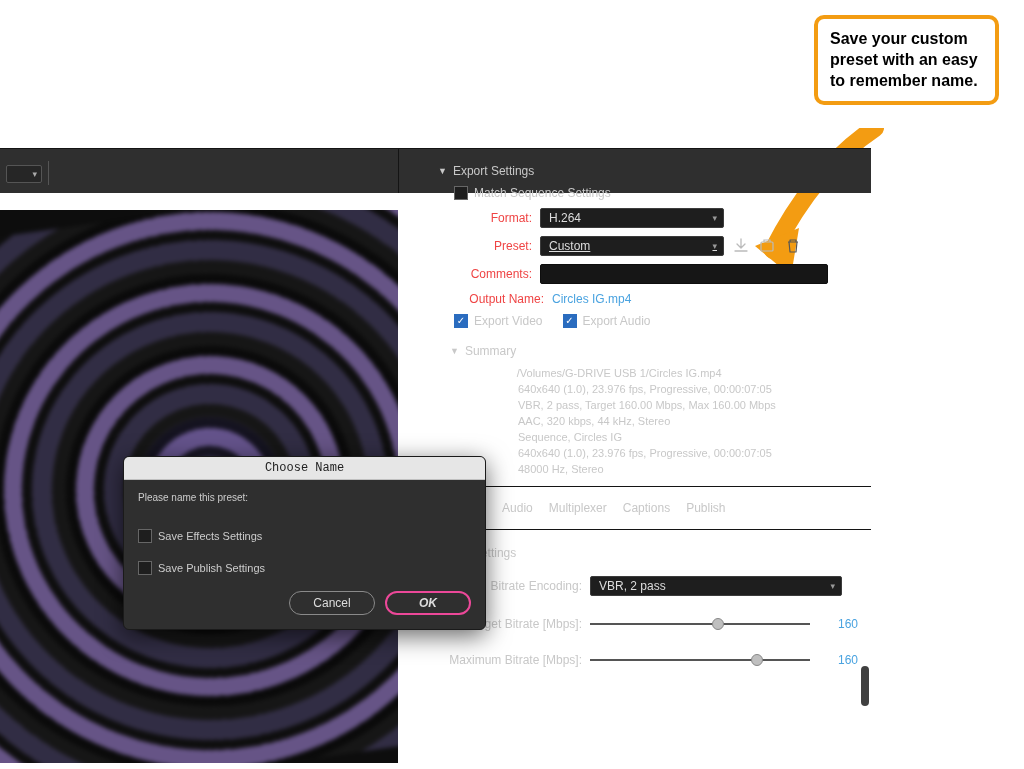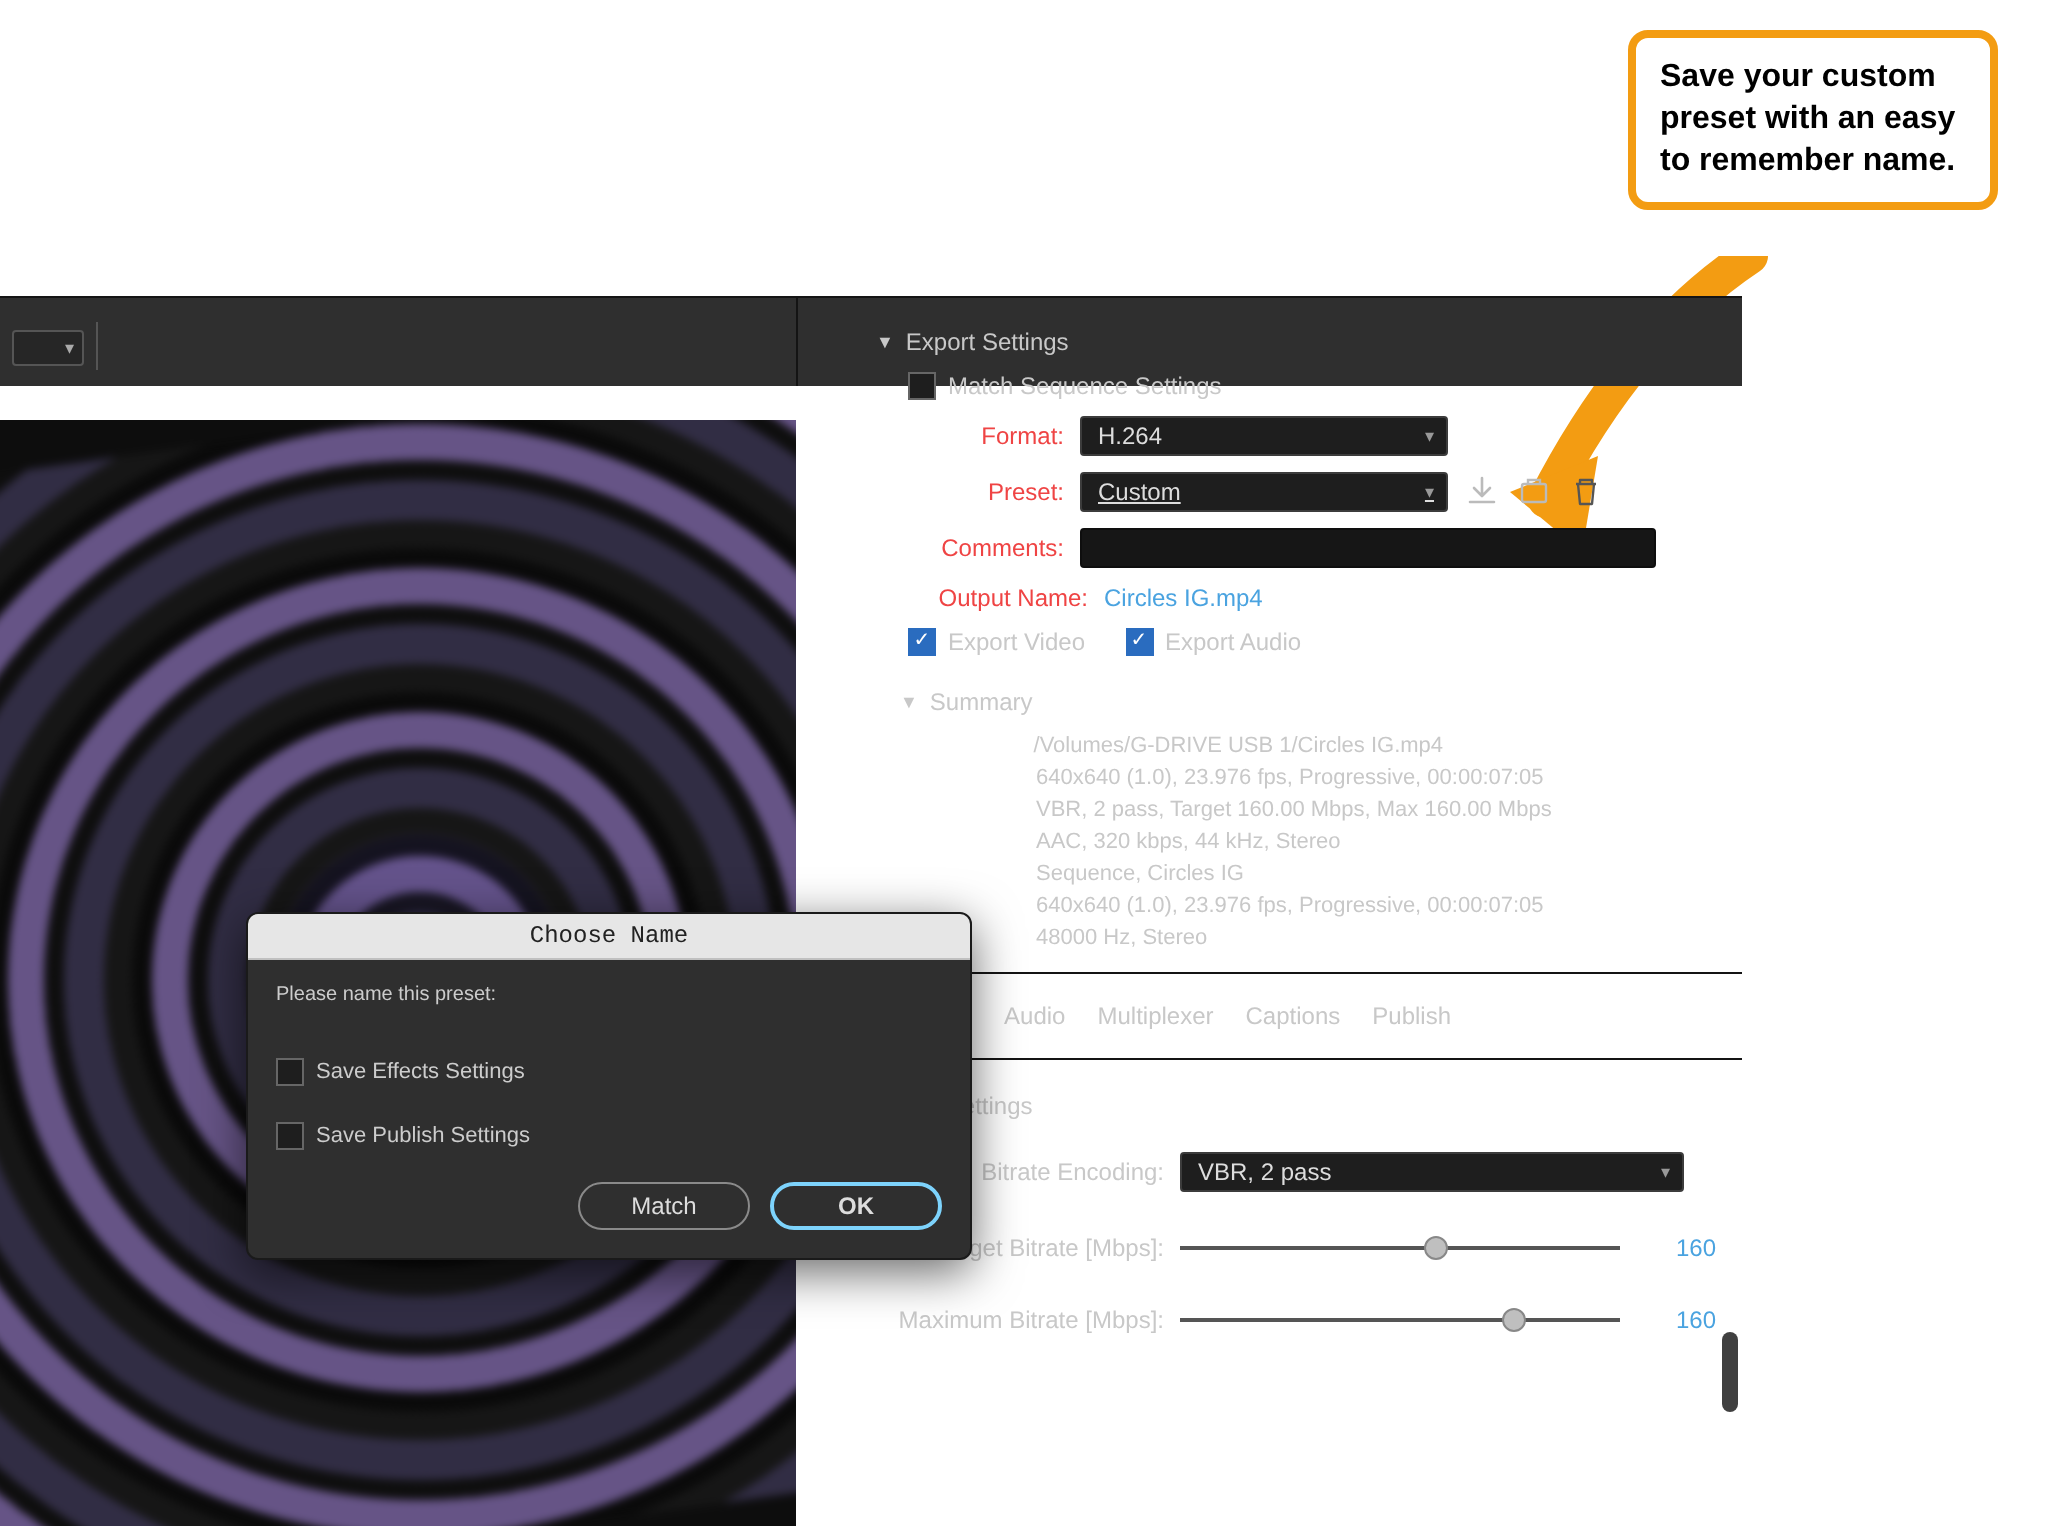--- a/index.html
+++ b/index.html
@@ -335,22 +335,23 @@
     background: #2f2f2f;
     border: 1px solid #8a8a8a;
     color: #ddd;
     border-radius: 14px;
     height: 24px;
     width: 86px;
     font-size: 12px;
     cursor: pointer;
   }
   .dialog button.primary {
-    border: 2px solid #7dd3fc;
+    border: 2px solid #ec4899;
     font-weight: 600;
+    font-style: italic;
   }
 </style>
 </head>
 <body>
 
 <div class="annotation">
   <span>Save your custom preset with an easy to remember name.</span>
 </div>
 <svg class="arrow-svg" viewBox="0 0 170 160">
   <path d="M120 0 Q60 40 18 122" stroke="#f39c12" stroke-width="18" fill="none" stroke-linecap="round"></path>
@@ -500,17 +501,17 @@
     <div class="prompt">Please name this preset:</div>
     <div class="opt">
       <span class="box"></span>
       <span>Save Effects Settings</span>
     </div>
     <div class="opt">
       <span class="box"></span>
       <span>Save Publish Settings</span>
     </div>
     <div class="btn-row">
-      <button>Match</button>
+      <button>Cancel</button>
       <button class="primary">OK</button>
     </div>
   </div>
 </div>
 
 </body></html>

